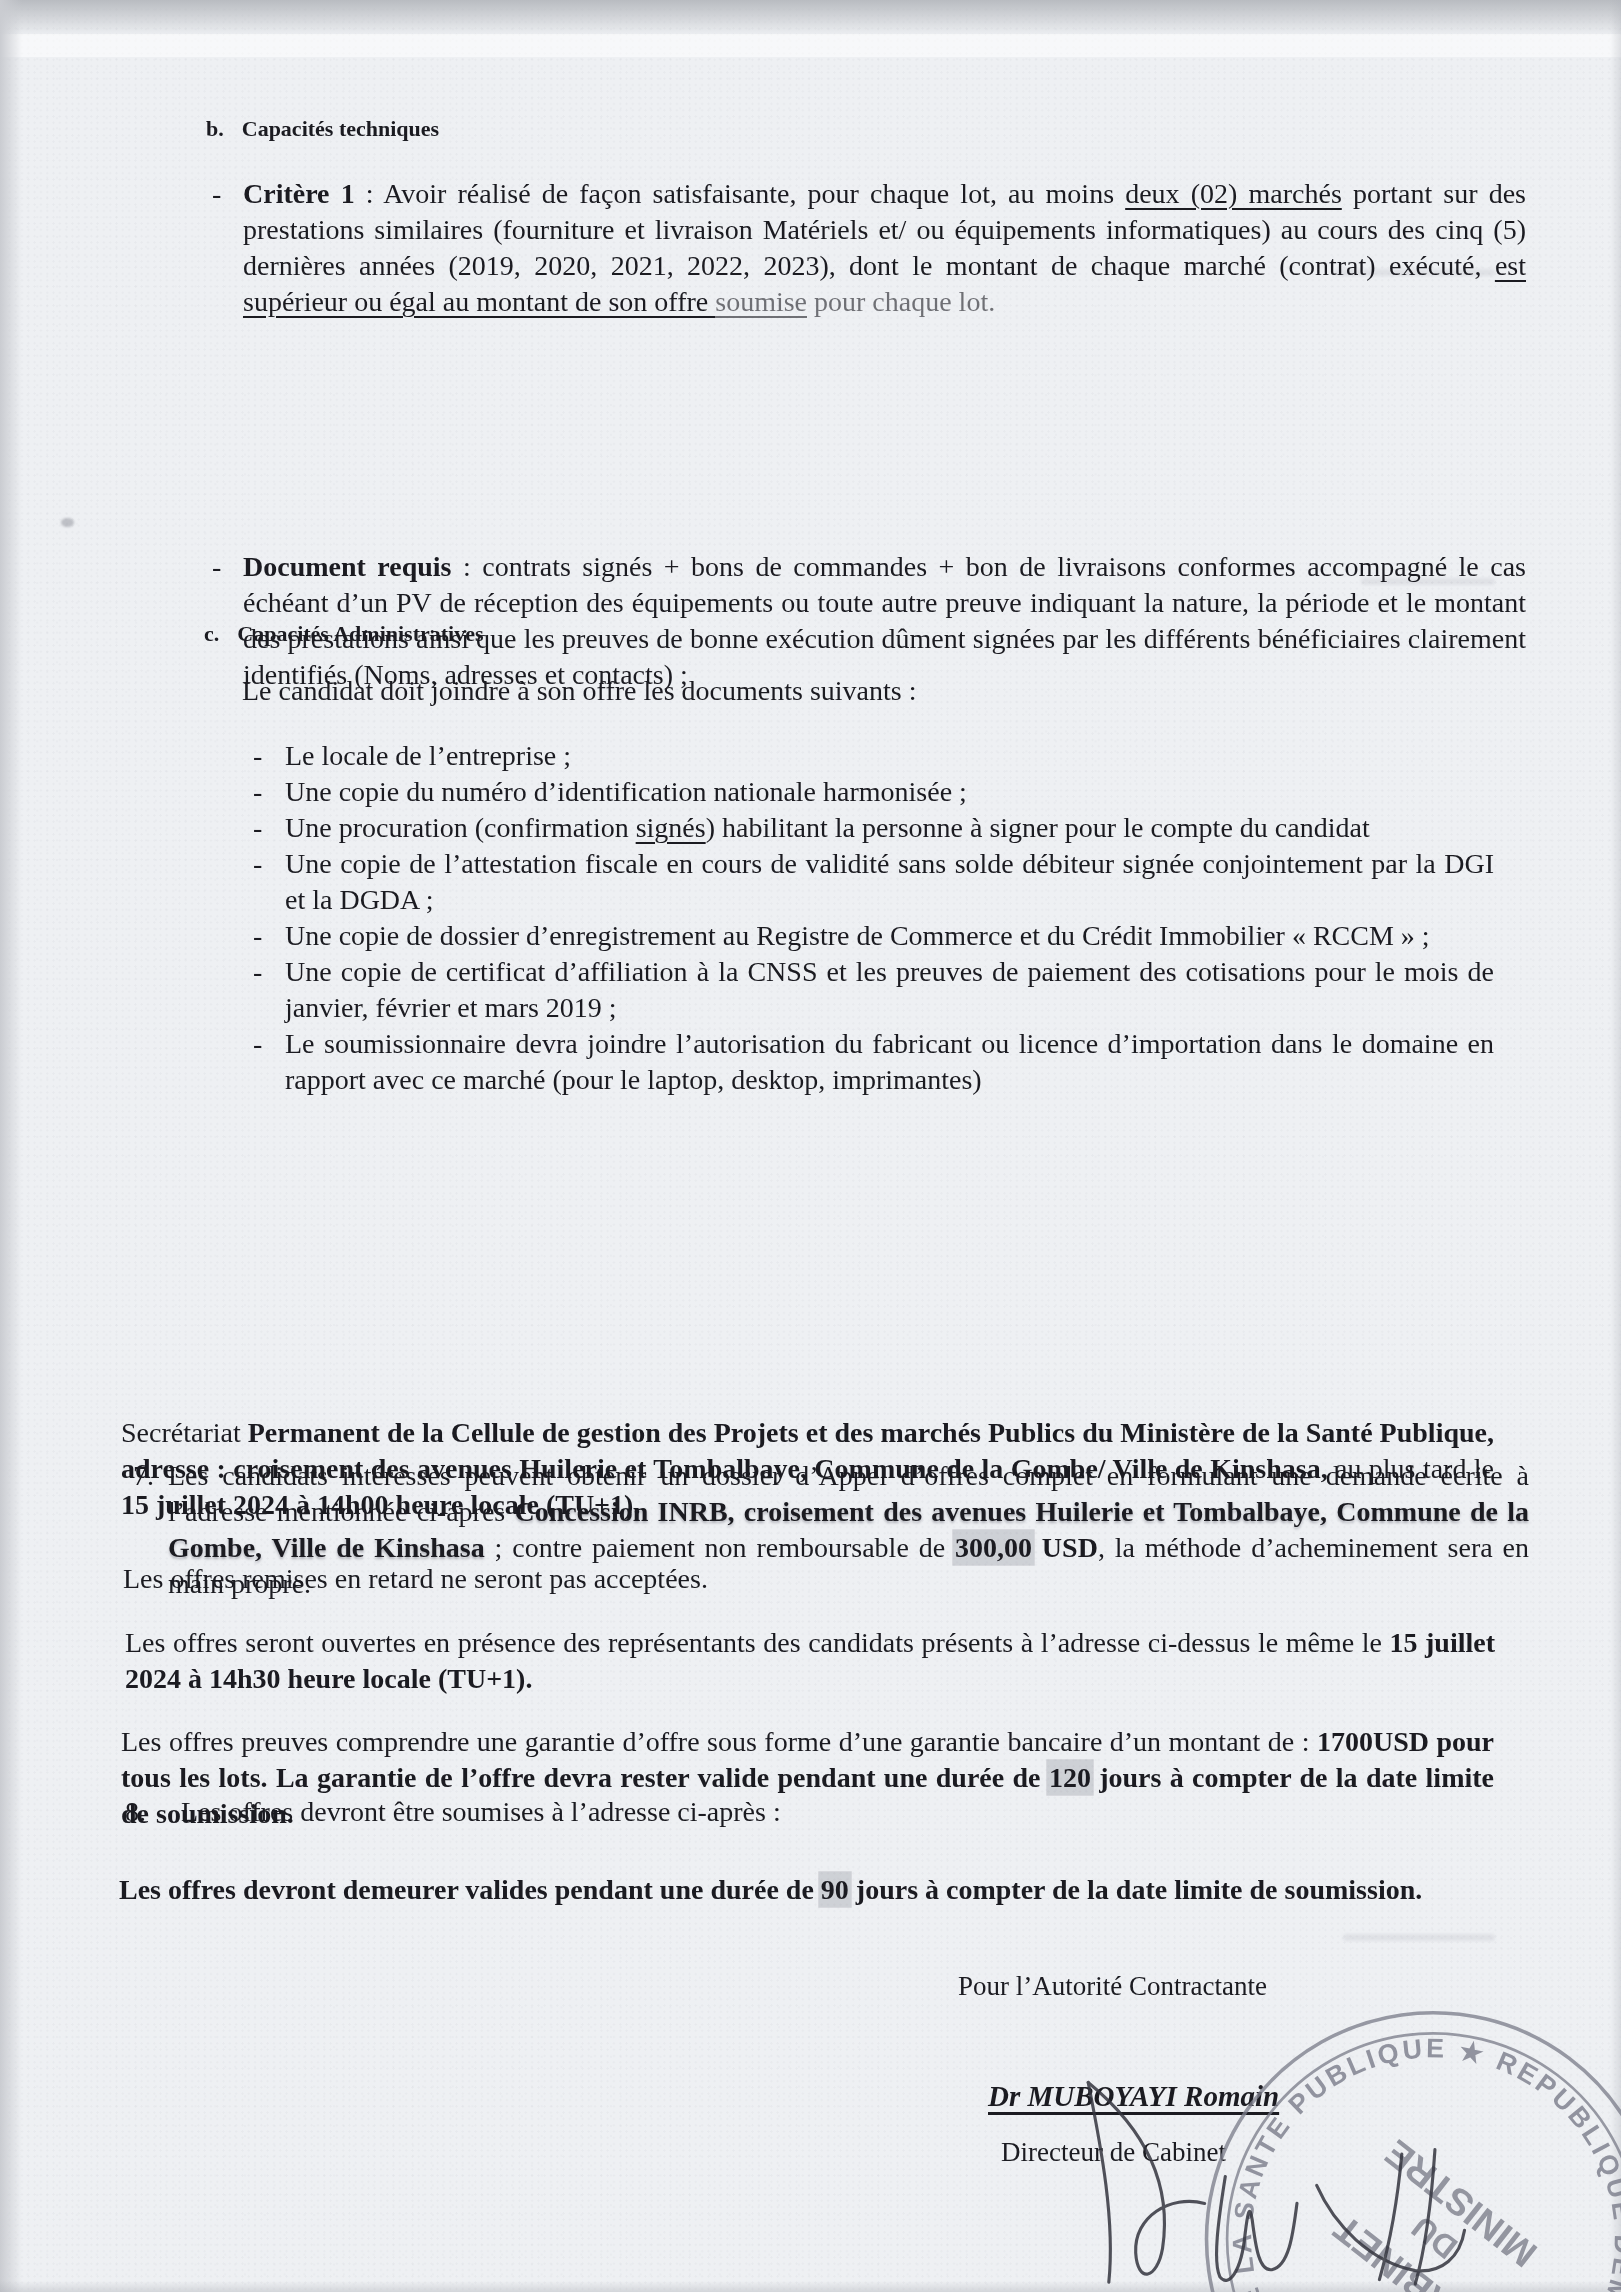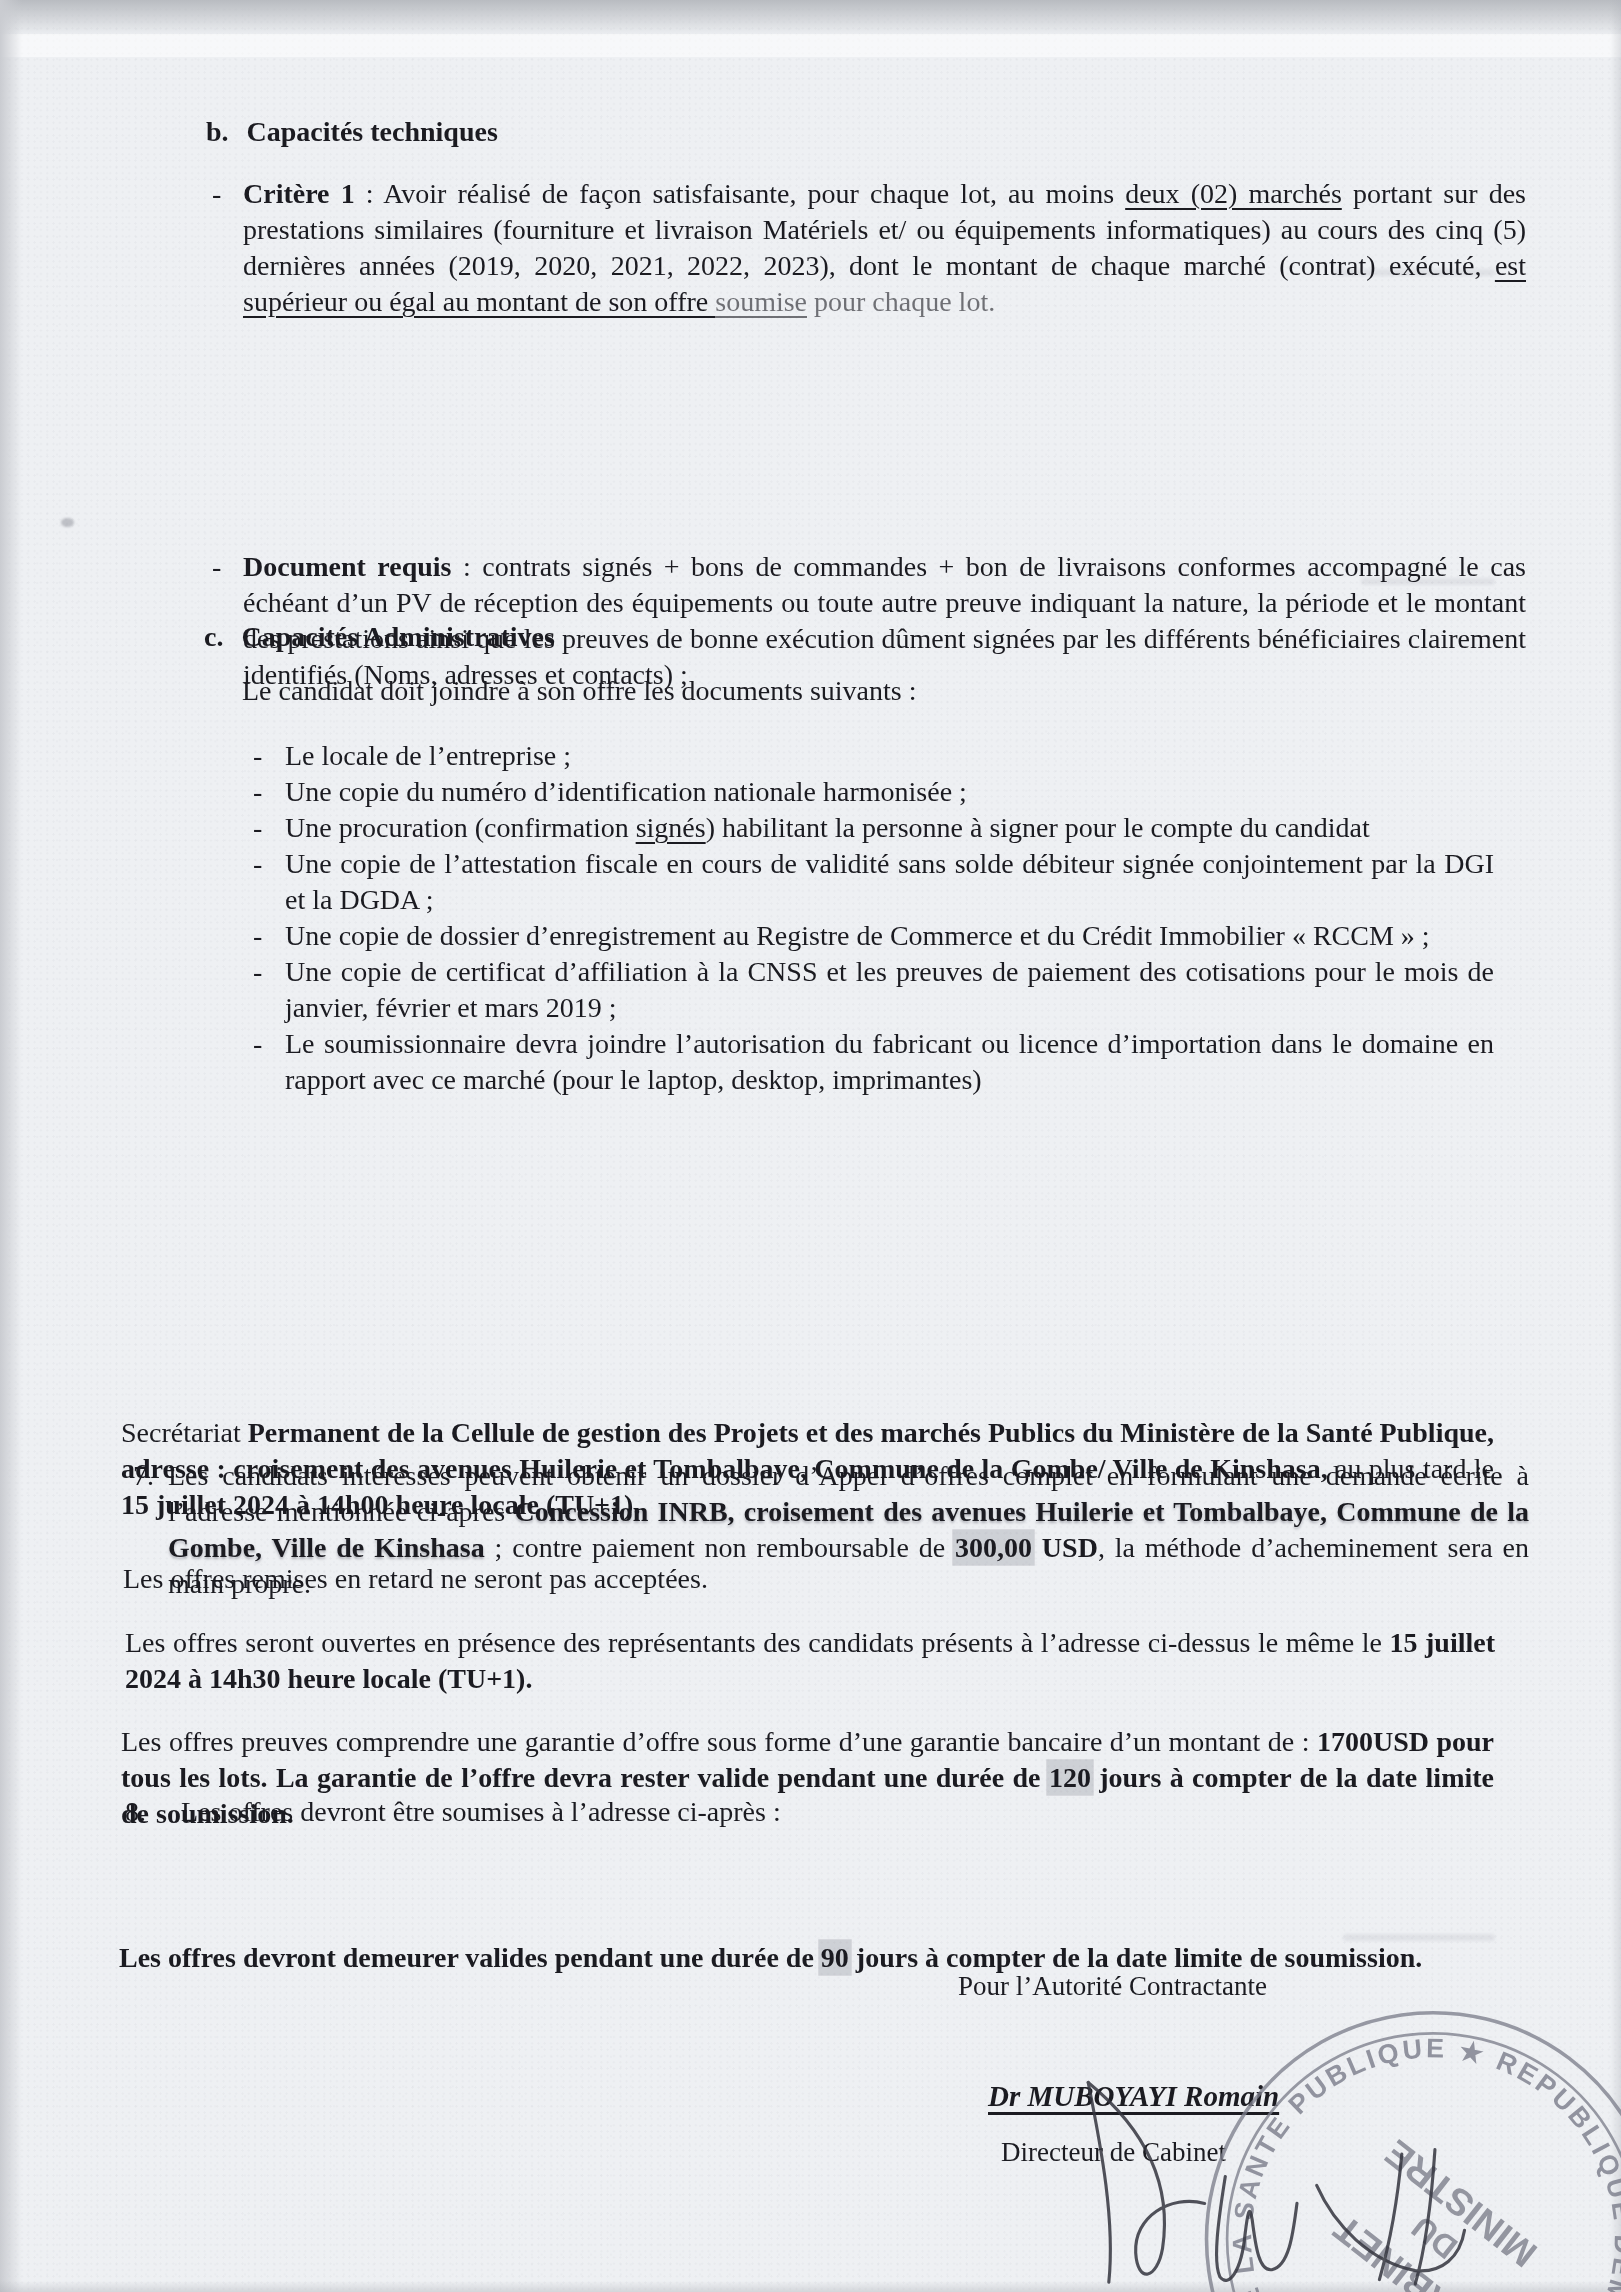--- a/index.html
+++ b/index.html
@@ -35,21 +35,21 @@
   .para { position:absolute; font-size:28px; line-height:36px; text-align:justify; }
   .noj { text-align:left; }
   .hang { position:relative; }
   .marker { position:absolute; left:0; top:0; }
   .b { font-weight:bold; }
   .u { text-decoration:underline; text-decoration-thickness:1.8px; text-underline-offset:4.5px; }
   .hl { background:rgba(115,120,132,0.26); box-shadow:0 0 0 2.7px rgba(115,120,132,0.26); }
   .faded { color:rgba(27,27,33,0.6); }
   .smear { text-shadow:0 1.8px 2.7px rgba(60,60,75,0.35); }
 
-  .heading { position:absolute; font-size:28px; font-weight:bold; }
+  .heading { position:absolute; font-size:22px; font-weight:bold; }
   .heading .ht { margin-left:18px; }
 
   .list-item { position:relative; padding-left:32px; }
 
   .sig-name { position:absolute; font-size:29px; font-weight:bold; font-style:italic;
     text-decoration:underline; text-decoration-thickness:2.7px; text-underline-offset:6.3px; }
   .sig-role, .sig-for { position:absolute; font-size:27px; }
 </style>
 </head>
 <body>
@@ -127,21 +127,21 @@
   <div class="para noj" style="left:123px; top:1561px; width:1254px;">Les offres remises en retard ne seront pas acceptées.</div>
 
   <div class="para" style="left:125px; top:1625px; width:1370px;">
     <span>Les offres seront ouvertes en présence des représentants des candidats présents à l’adresse ci-dessus le même le </span><span class="b">15 juillet 2024 à 14h30 heure locale (TU+1).</span>
   </div>
 
   <div class="para" style="left:121px; top:1724px; width:1373px;">
     <span>Les offres preuves comprendre une garantie d’offre sous forme d’une garantie bancaire d’un montant de : </span><span class="b">1700USD pour tous les lots. La garantie de l’offre devra rester valide pendant une durée de </span><span class="b hl">120</span><span class="b"> jours à compter de la date limite de soumission.</span>
   </div>
 
-  <div class="para" style="left:119px; top:1940px; width:1373px;">
+  <div class="para" style="left:119px; top:1872px; width:1373px;">
     <span class="b">Les offres devront demeurer valides pendant une durée de </span><span class="b hl">90</span><span class="b"> jours à compter de la date limite de soumission.</span>
   </div>
 
   <div class="sig-for" style="left:958px; top:1971px;">Pour l’Autorité Contractante</div>
   <div class="sig-name" style="left:988px; top:2080px;">Dr MUBOYAYI Romain</div>
   <div class="sig-role" style="left:1001px; top:2137px;">Directeur de Cabinet</div>
 
   <svg style="position:absolute; left:1160px; top:1993px;" width="461" height="300" viewBox="0 0 515 335">
     <g transform="rotate(172 305 275)" opacity="0.78">
       <circle cx="305" cy="275" r="253" fill="none" stroke="#7e808d" stroke-width="4"></circle>

